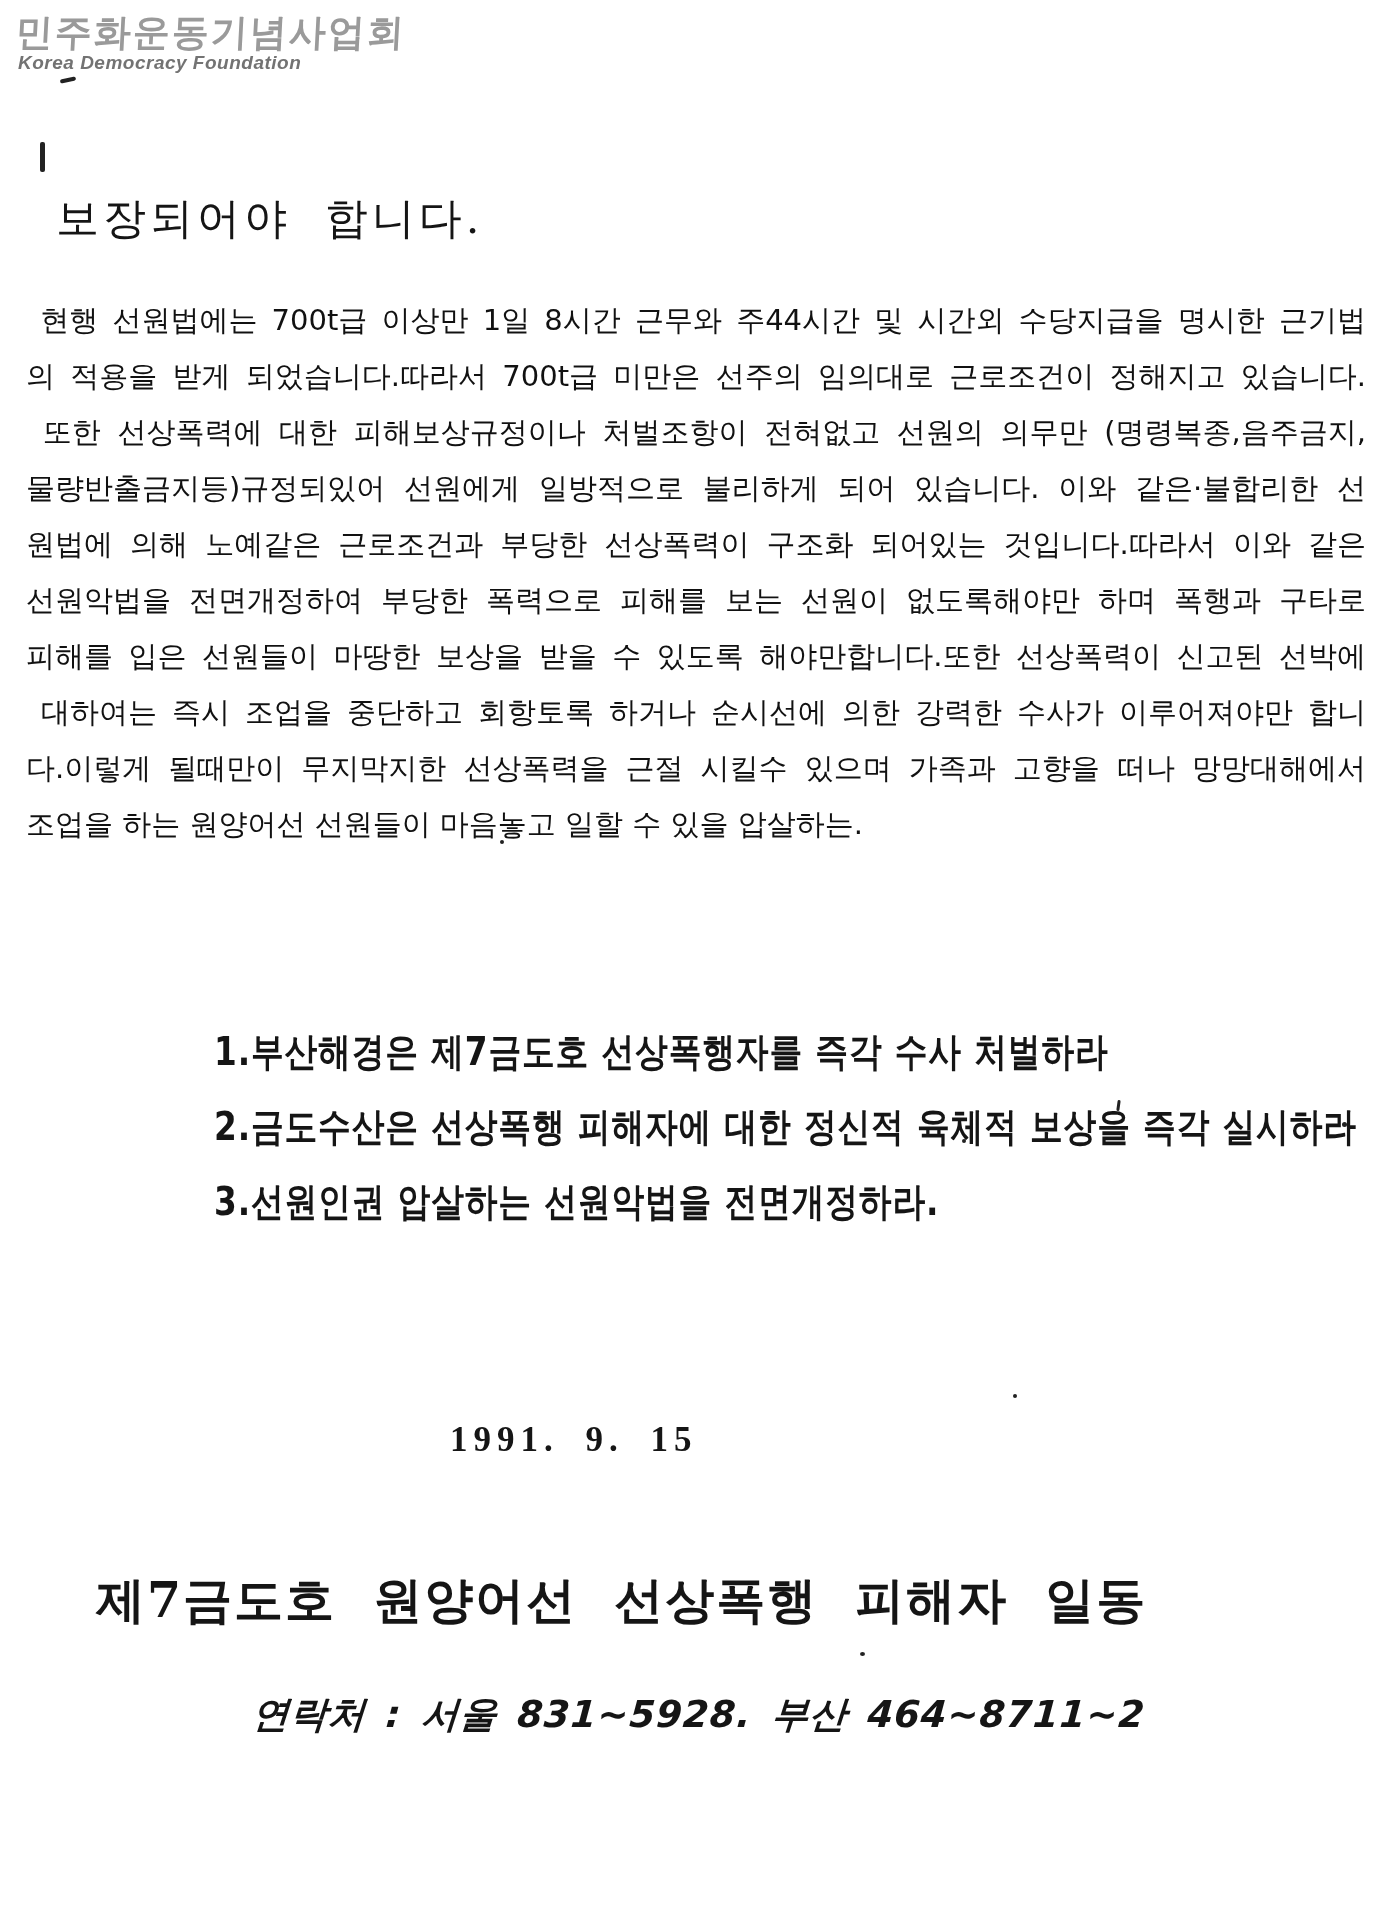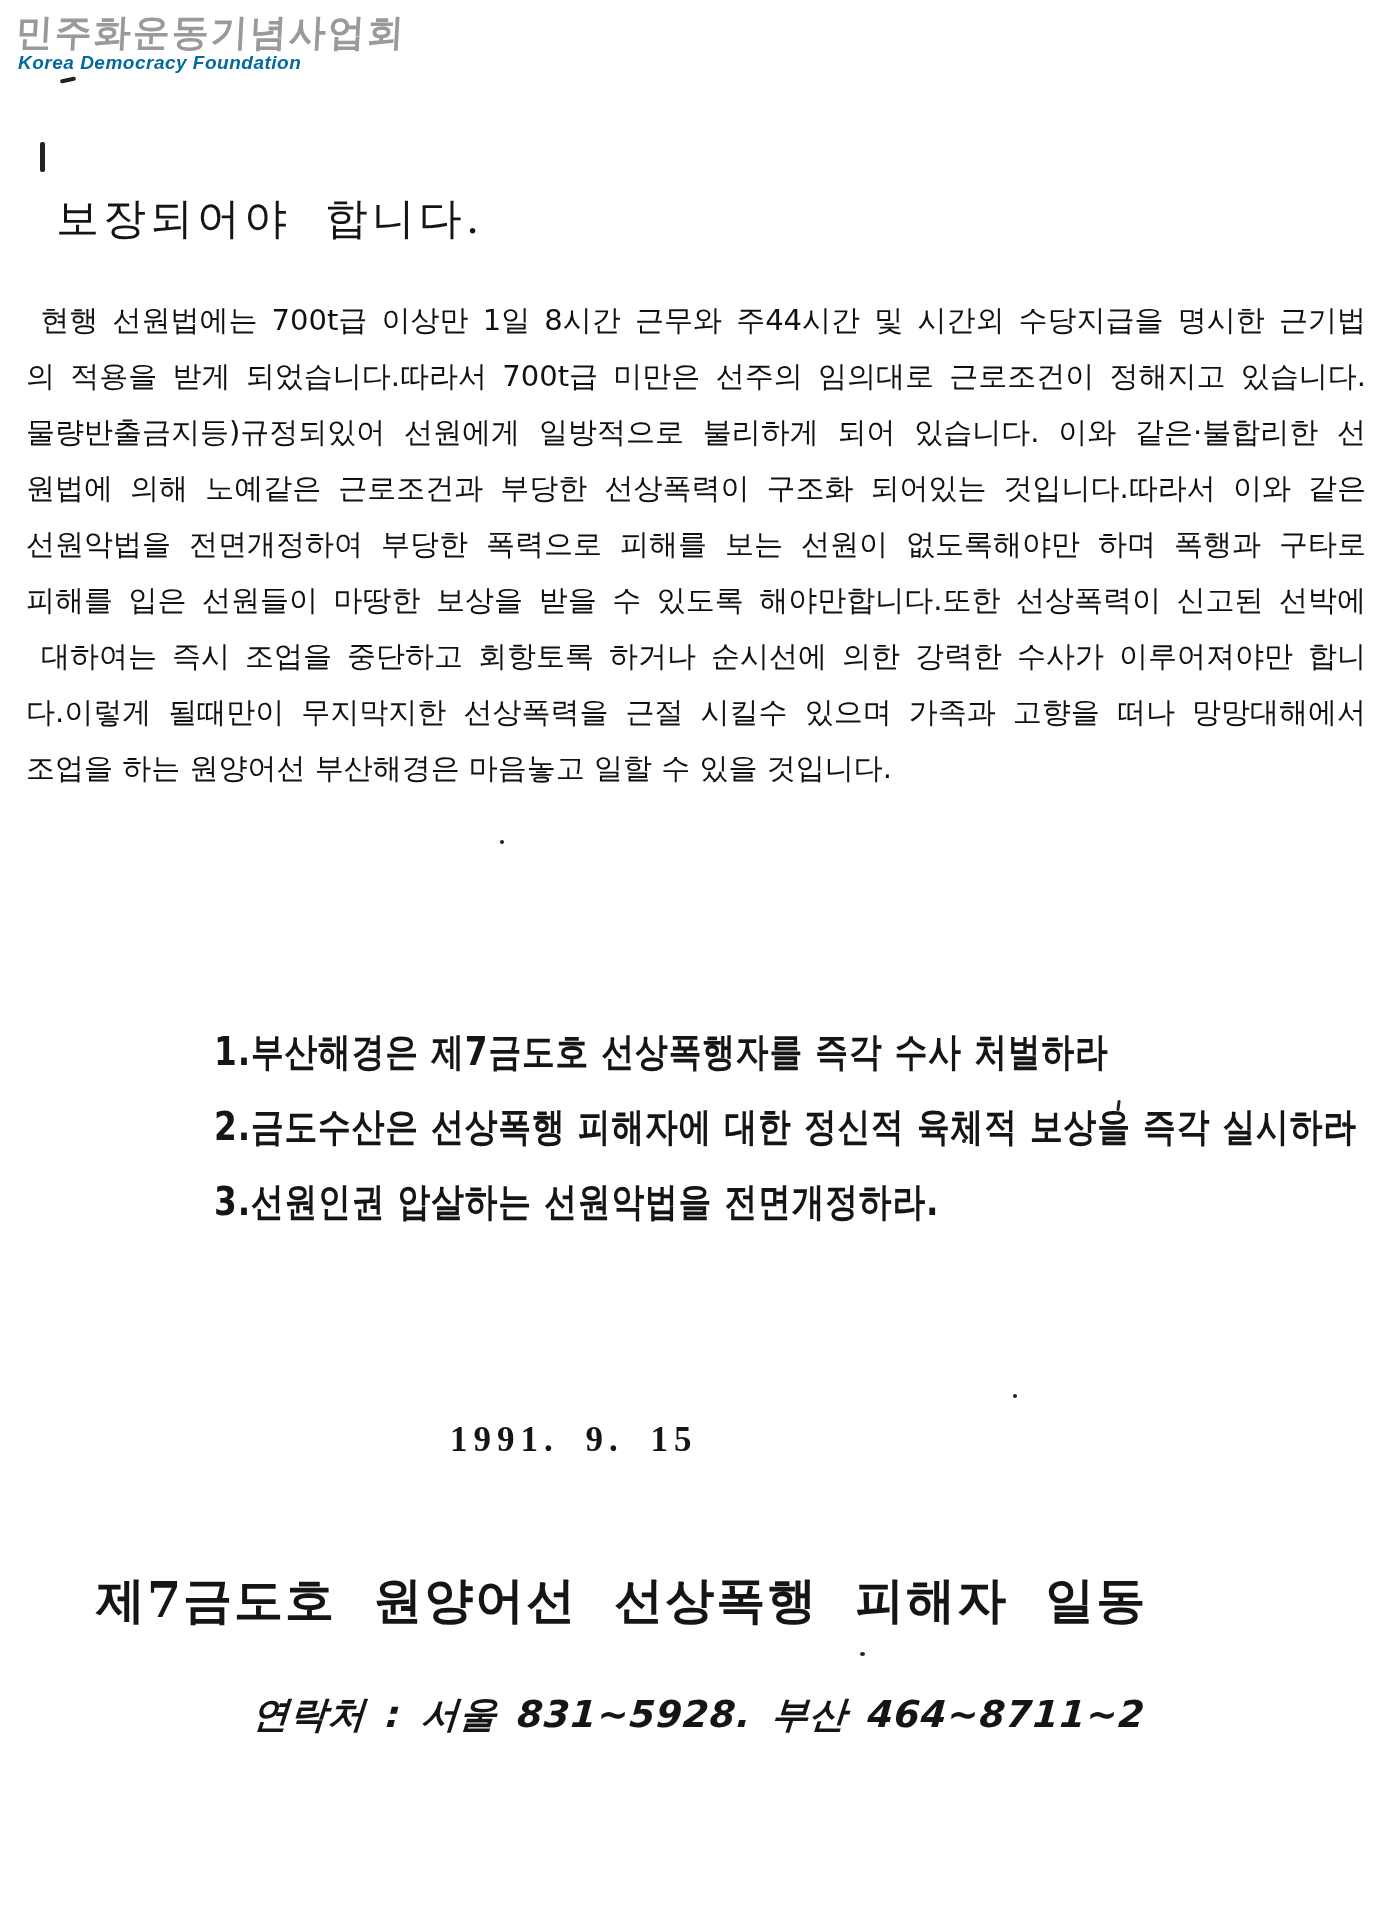--- a/index.html
+++ b/index.html
@@ -29,21 +29,21 @@
     font-family: "DejaVu Serif", cursive, serif;
     transform: skewX(-3deg);
   }
   .logo-en {
     position: absolute;
     left: 18px;
     top: 52px;
     font-size: 19px;
     font-weight: 700;
     font-style: italic;
-    color: #0369a1;
+    color: #737373;
     letter-spacing: 0.5px;
     font-family: "Liberation Sans", sans-serif;
   }
 
   
   .title1 {
     position: absolute;
     left: 52px;
     top: 124px;
     font-size: 43px;
@@ -168,27 +168,28 @@
 <div class="page">
 
   <div class="logo-kr">민주화운동기념사업회</div>
   <div class="logo-en">Korea Democracy Foundation</div>
 
   <div class="title2">보장되어야 합니다.</div>
 
   <div class="body-text">
     <div class="line"> 현행 선원법에는 700t급 이상만 1일 8시간 근무와 주44시간 및 시간외 수당지급을 명시한 근기법</div>
     <div class="line">의 적용을 받게 되었습니다.따라서 700t급 미만은 선주의 임의대로 근로조건이 정해지고 있습니다.</div>
+    <div class="line"> 또한 선상폭력에 대한 피해보상규정이나 처벌조항이 전혀없고 선원의 의무만 (명령복종,음주금지,</div>
     <div class="line">물량반출금지등)규정되있어 선원에게 일방적으로 불리하게 되어 있습니다. 이와 같은·불합리한 선</div>
     <div class="line">원법에 의해 노예같은 근로조건과 부당한 선상폭력이 구조화 되어있는 것입니다.따라서 이와 같은</div>
     <div class="line">선원악법을 전면개정하여 부당한 폭력으로 피해를 보는 선원이 없도록해야만 하며 폭행과 구타로</div>
     <div class="line">피해를 입은 선원들이 마땅한 보상을 받을 수 있도록 해야만합니다.또한 선상폭력이 신고된 선박에</div>
     <div class="line"> 대하여는 즉시 조업을 중단하고 회항토록 하거나 순시선에 의한 강력한 수사가 이루어져야만 합니</div>
     <div class="line">다.이렇게 될때만이 무지막지한 선상폭력을 근절 시킬수 있으며 가족과 고향을 떠나 망망대해에서</div>
-    <div class="line short">조업을 하는 원양어선 부산해경은 마음놓고 일할 수 있을 것입니다.</div>
+    <div class="line short">조업을 하는 원양어선 선원들이 마음놓고 일할 수 있을 압살하는.</div>
   </div>
 
   <div class="demands">
     <div class="demand">1.부산해경은 제7금도호 선상폭행자를 즉각 수사 처벌하라</div>
     <div class="demand">2.금도수산은 선상폭행 피해자에 대한 정신적 육체적 보상을 즉각 실시하라</div>
     <div class="demand">3.선원인권 압살하는 선원악법을 전면개정하라.</div>
   </div>
 
   <div class="date-line">1991. 9. 15</div>
   <div class="signature-line">제7금도호 원양어선 선상폭행 피해자 일동</div>

